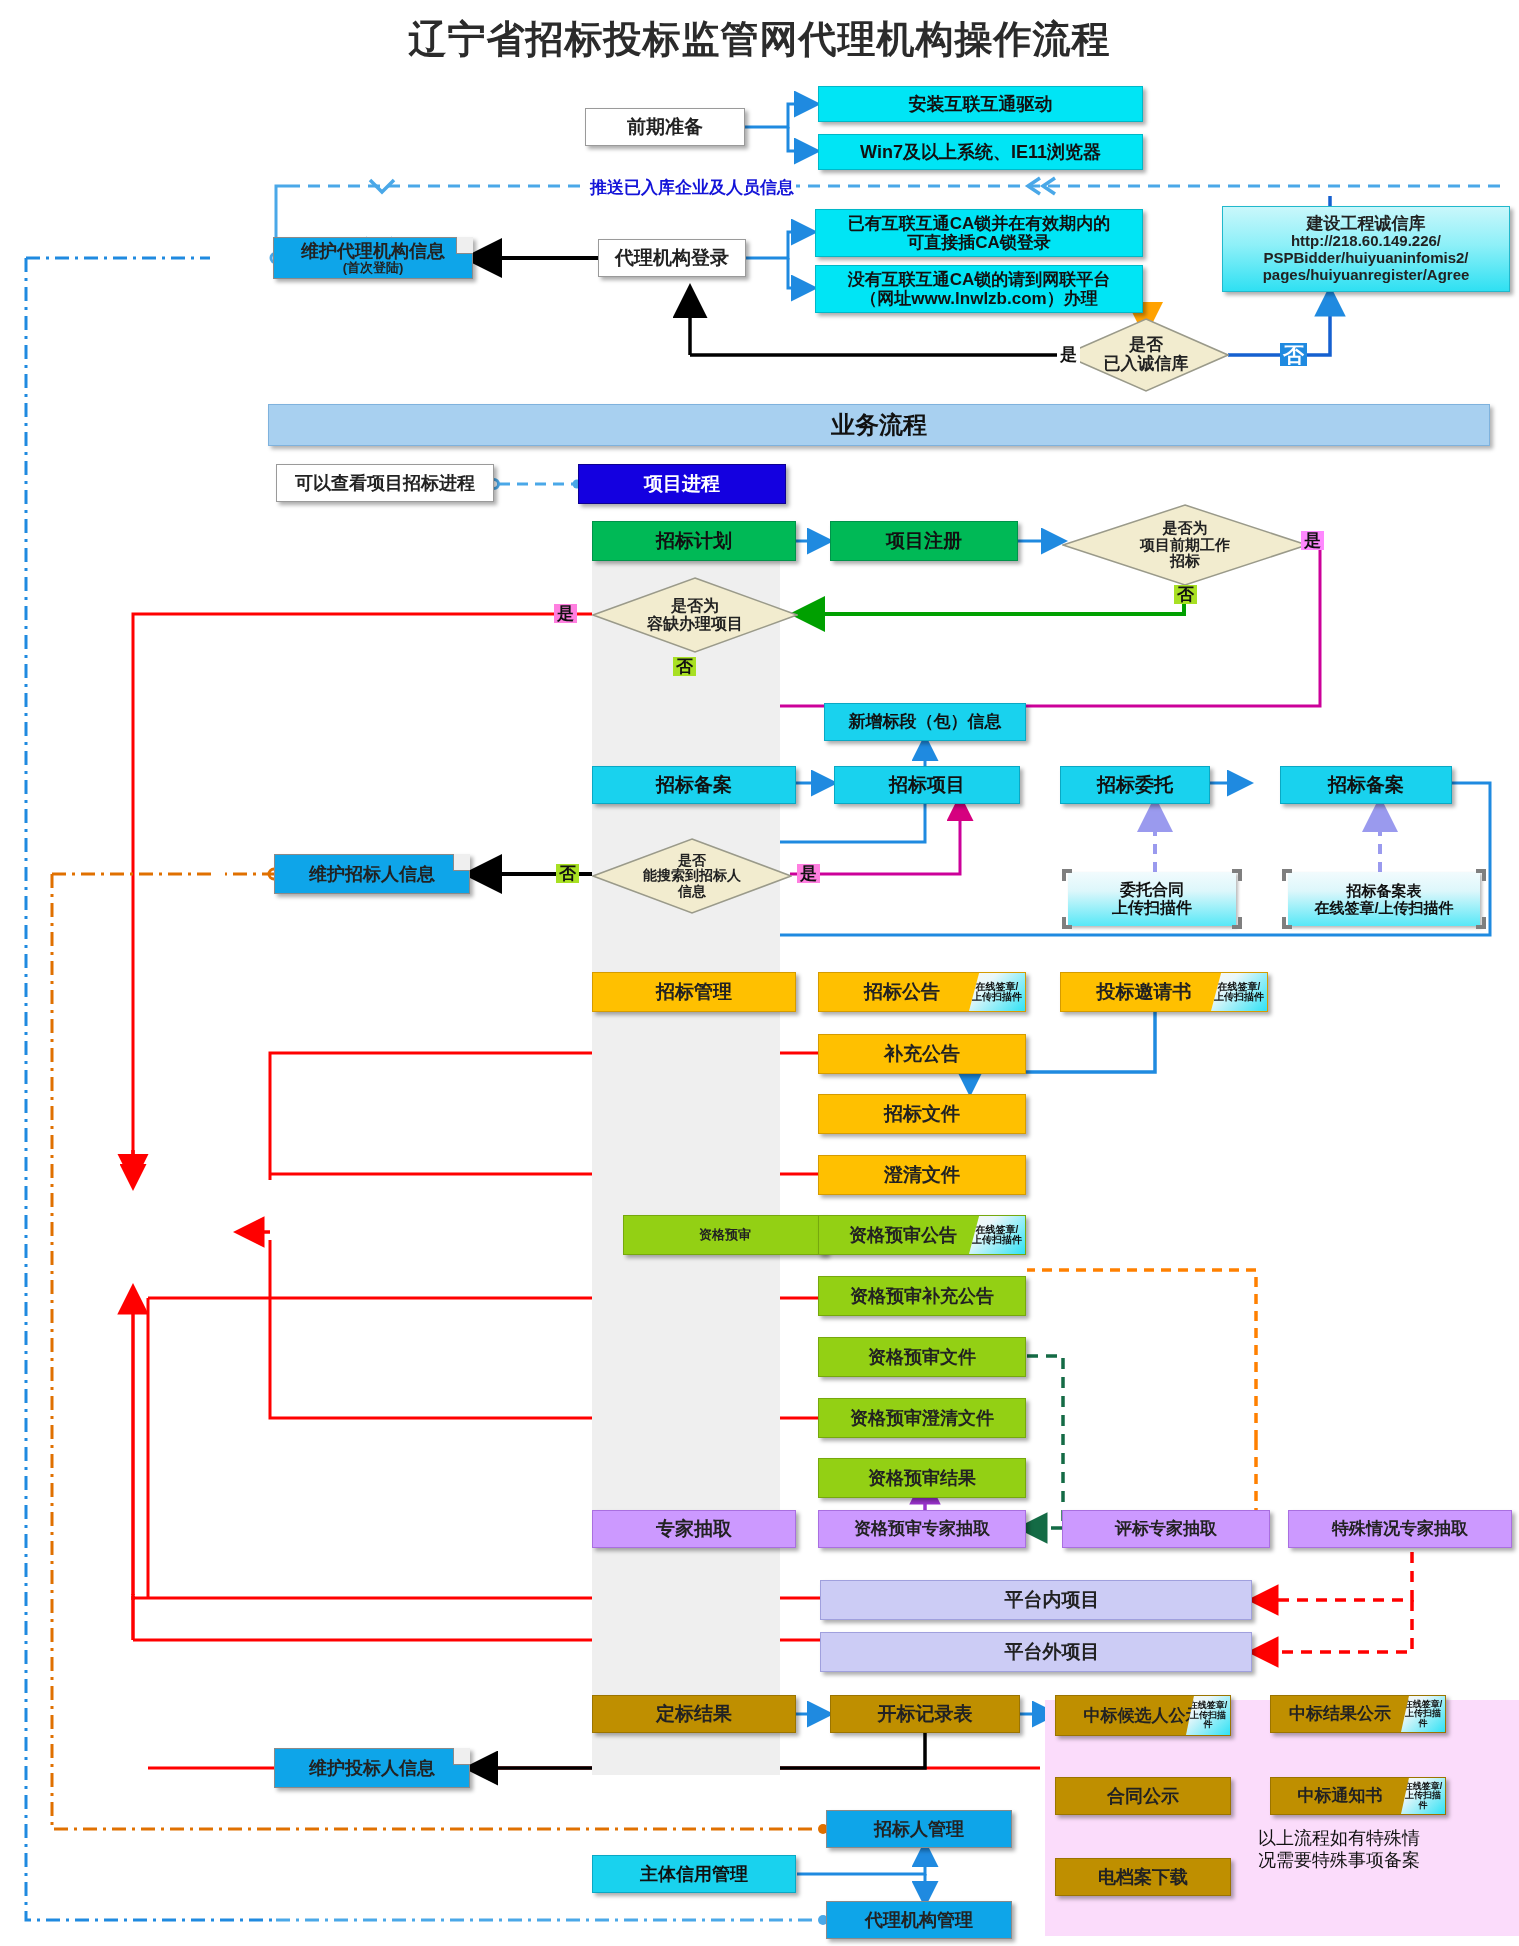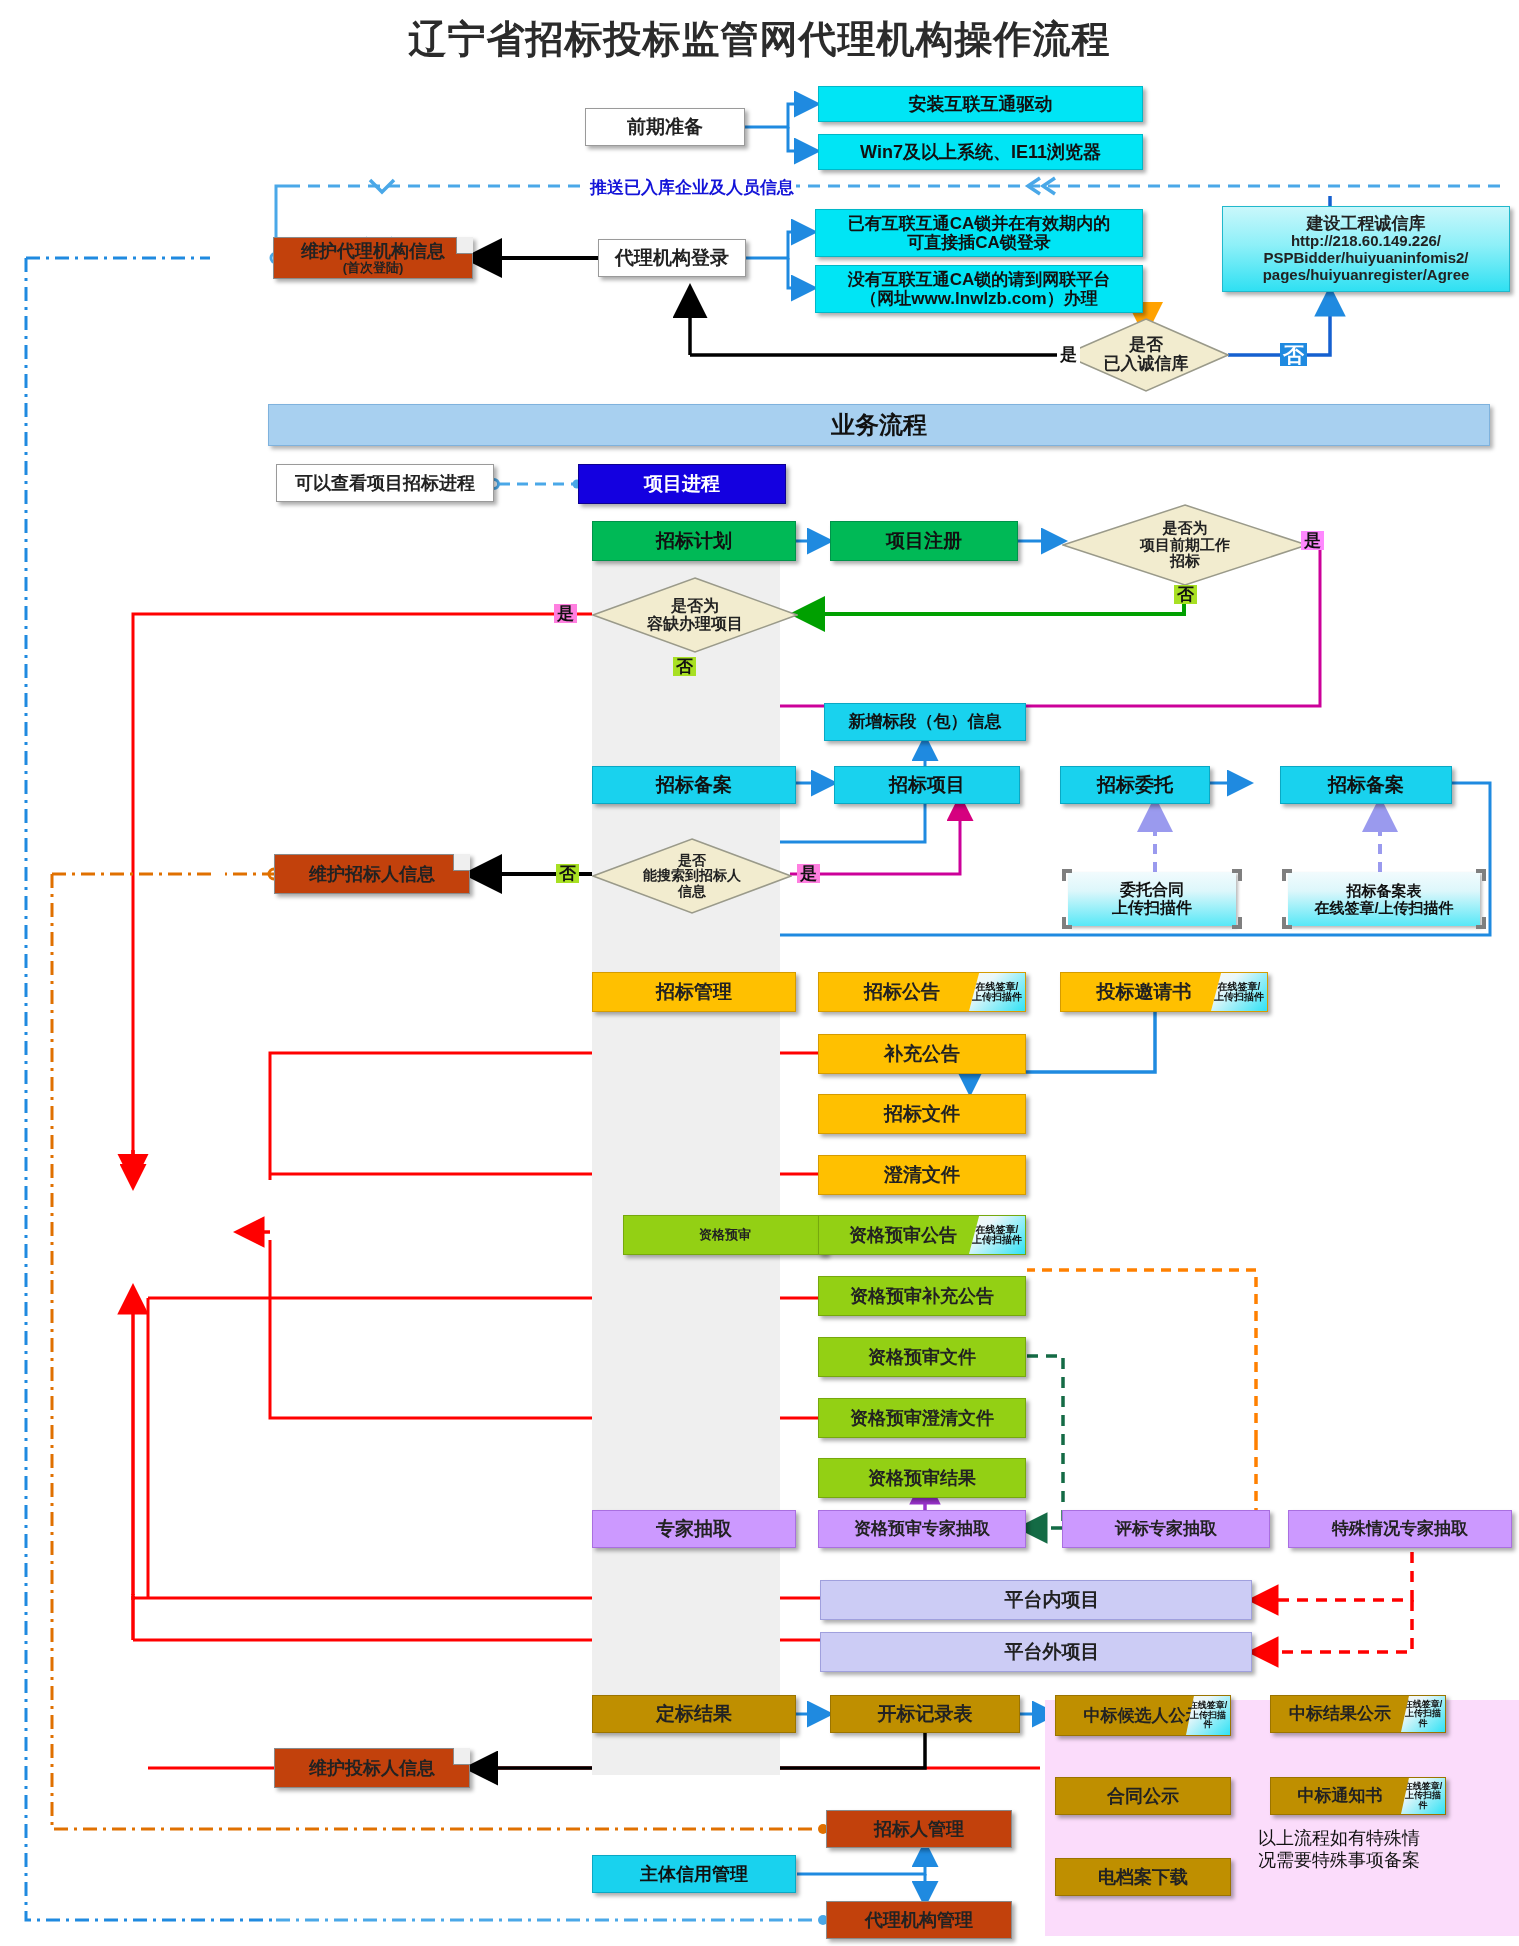--- a/index.html
+++ b/index.html
@@ -28,21 +28,21 @@
     justify-content: center;
     text-align: center;
     font-weight: bold;
     color: #222222;
     line-height: 1.12;
     box-shadow: 3px 3px 4px rgba(0,0,0,0.33);
     z-index: 5;
   }
   
   .n-white  { background:#ffffff; border:1px solid #9a9a9a; color:#222; }
-  .n-gray   { background:#c2410c; border:1px solid #8a8a8a; color:#222; }
+  .n-gray   { background:#0ea5e9; border:1px solid #8a8a8a; color:#222; }
   .n-cyan   { background:#00e5f5; border:1px solid #00b8c8; color:#111; }
   .n-cyan2  { background:#19d2ee; border:1px solid #0aa8c4; color:#111; }
   .n-blue   { background:#1400e0; border:1px solid #0d0090; color:#ffffff; }
   .n-green  { background:#00b956; border:1px solid #00934a; color:#111; }
   .n-yellow { background:#ffc000; border:1px solid #d59b00; color:#222; }
   .n-olive  { background:#93d014; border:1px solid #76a80d; color:#222; }
   .n-purple { background:#cc99ff; border:1px solid #a96fe0; color:#222; }
   .n-lav    { background:#ccccf5; border:1px solid #a0a0dd; color:#222;padding-left:32px; }
   .n-dkyell { background:#bf8f00; border:1px solid #9b7400; color:#222; }
 

